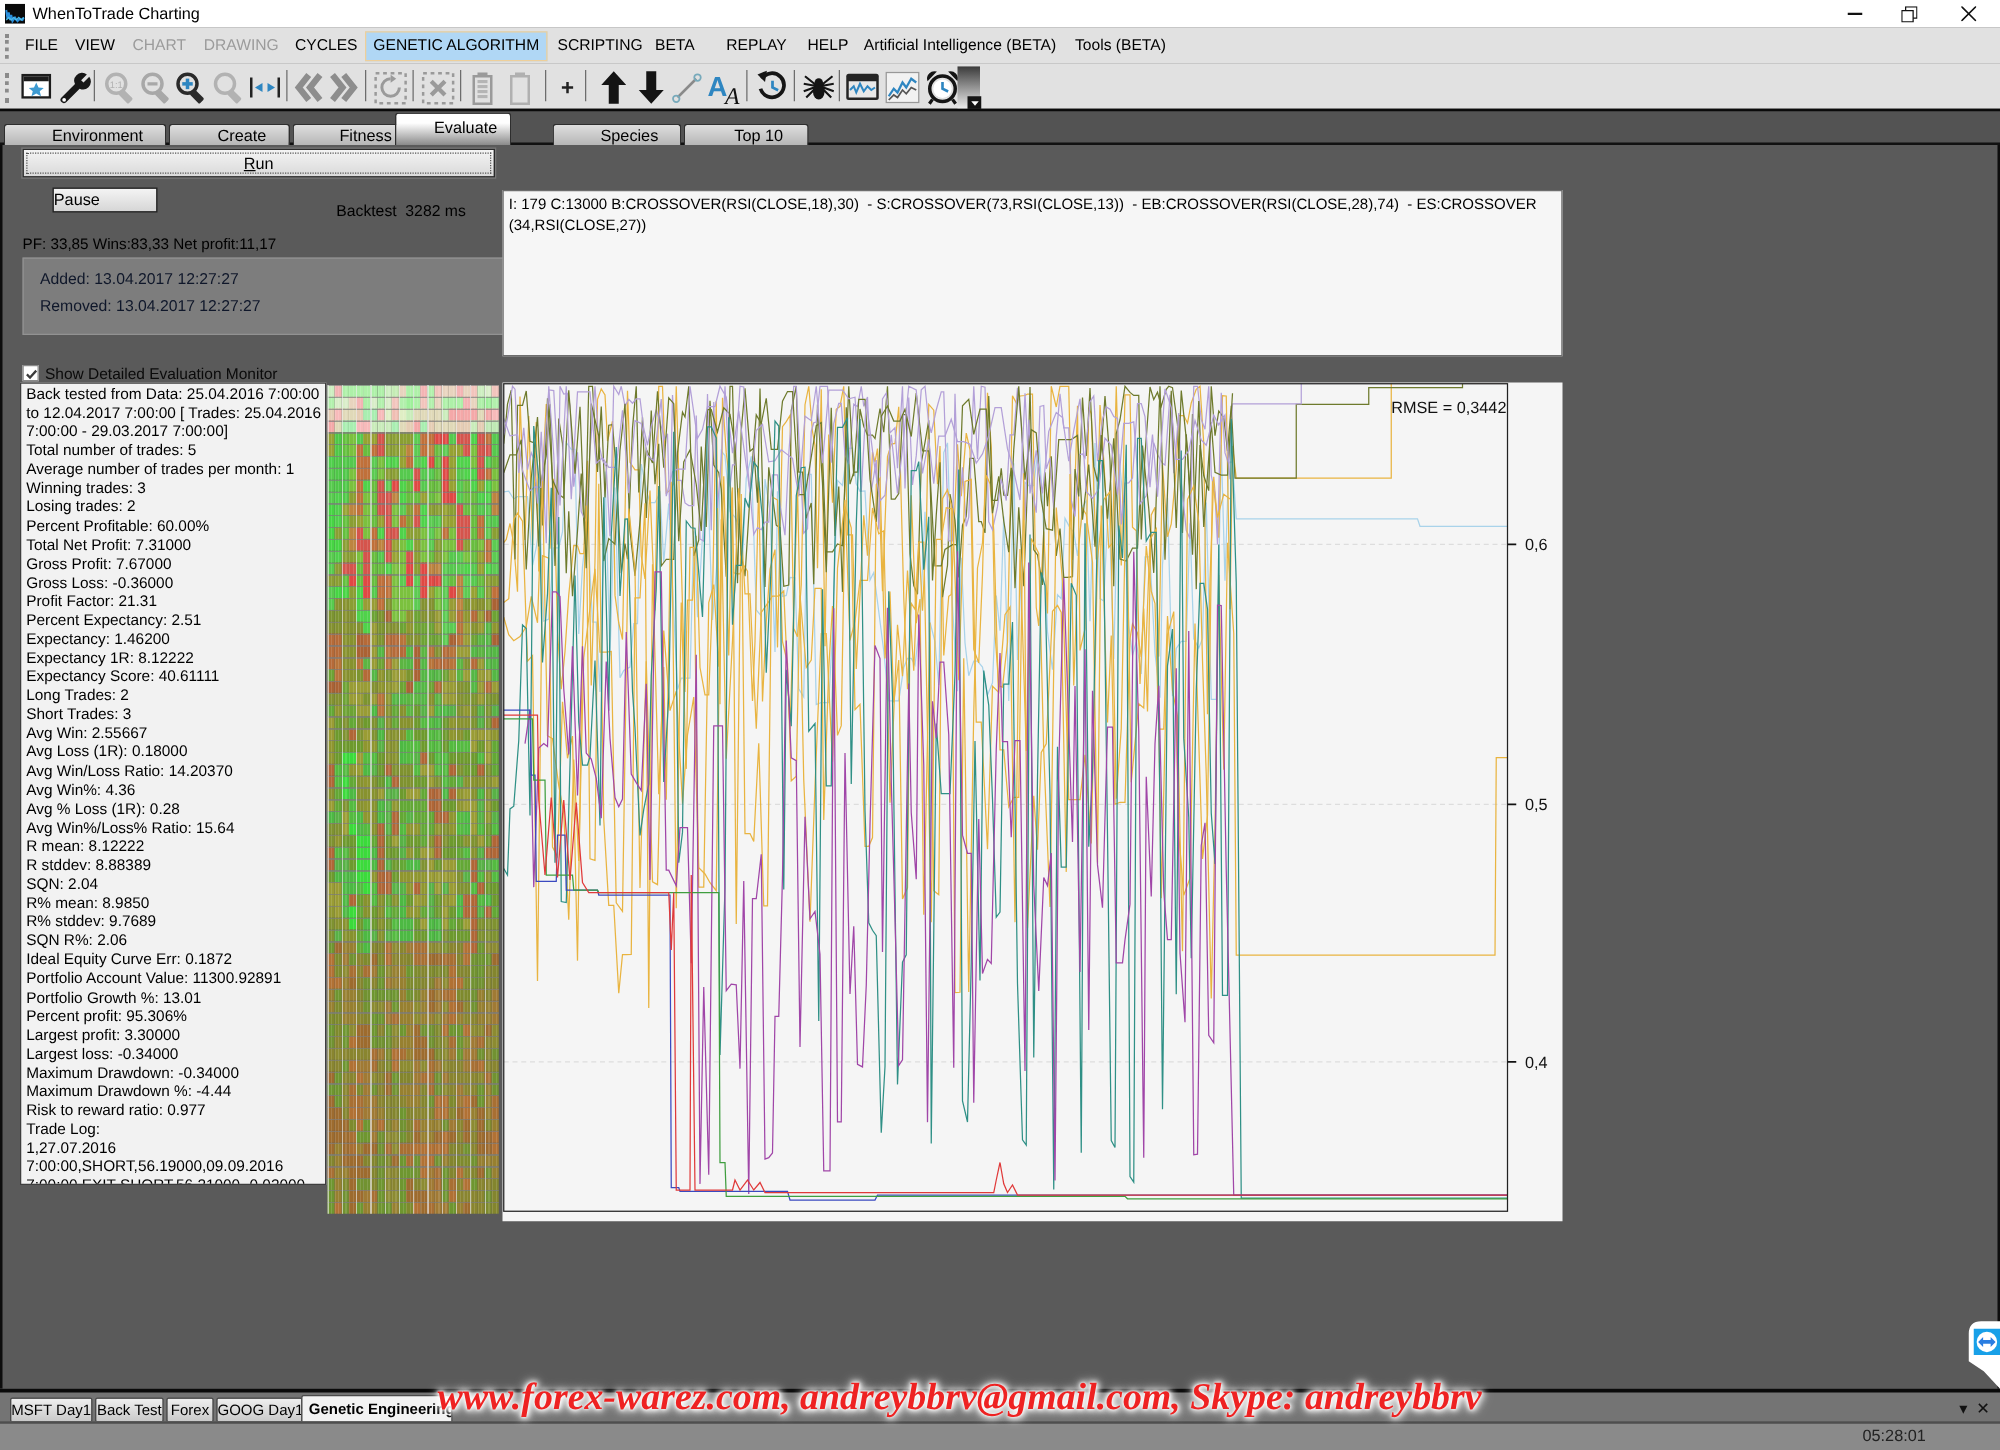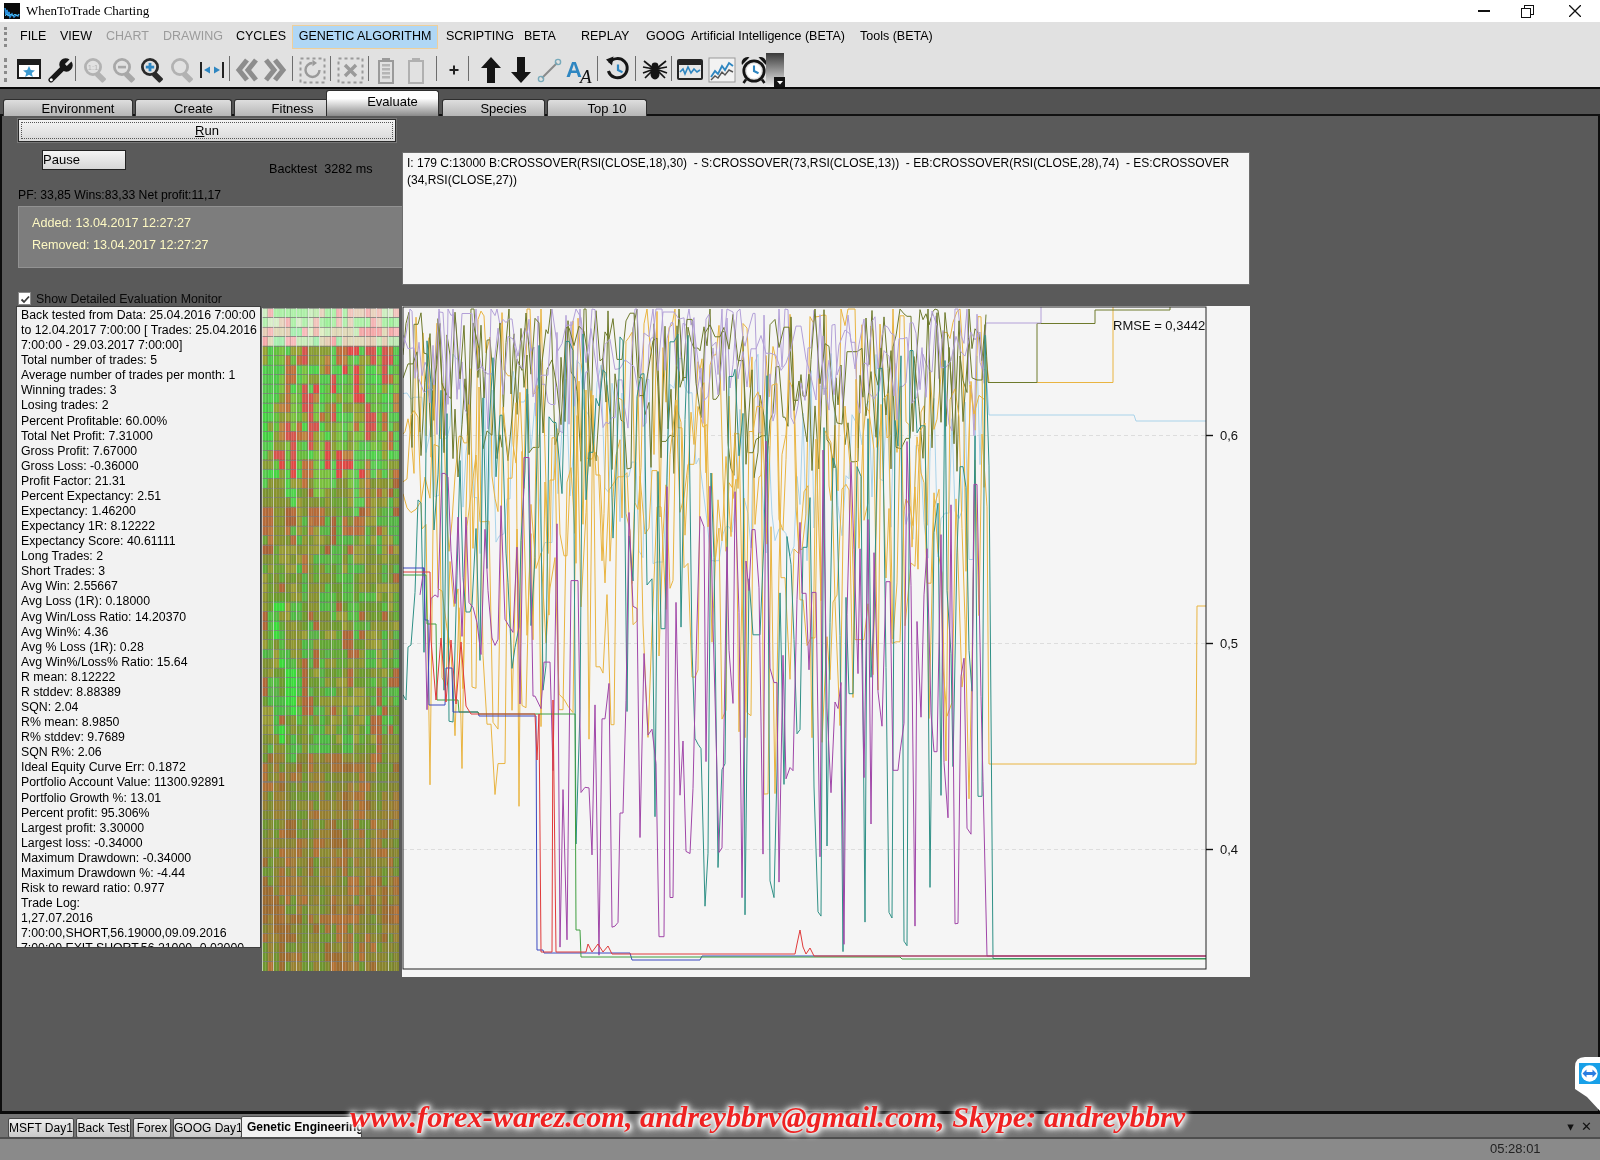--- a/index.html
+++ b/index.html
@@ -1,19 +1,19 @@
 <!DOCTYPE html>
 <html><head><meta charset="utf-8"><style>
 * { margin:0; padding:0; box-sizing:border-box; }
 html,body { width:1600px; height:1160px; overflow:hidden; }
 body { font-family:"Liberation Sans", sans-serif; position:relative; background:#5a5a5a; }
 .abs { position:absolute; }
 
 #titlebar { left:0; top:0; width:1600px; height:22px; background:#ffffff; }
-#title-text { left:26px; top:3px; font-size:13px; color:#000;font-family:Liberation Serif, serif; }
+#title-text { left:26px; top:3px; font-size:13px; color:#000; }
 
 #menubar { left:0; top:22px; width:1600px; height:29px; background:#e1e1e1; }
 .mi { position:absolute; top:0; height:29px; line-height:29px; font-size:12.5px; color:#000000; }
 .mi.dis { color:#9b9b9b; }
 #ga-hl { left:292px; top:3px; width:146px; height:24px; background:#b0d7f5; border:1px solid #eecf9a; }
 
 #toolbar { left:0; top:51px; width:1600px; height:36px; background:#e1e1e1;padding-left:20px; }
 .tsep { position:absolute; top:5px; width:1px; height:25px; background:#6d6d6d; }
 .grip { position:absolute; left:4px; width:3px; border-left:3px dotted #8a8a8a; }
 
@@ -21,21 +21,21 @@
 .ttab { position:absolute; top:10px; height:17px; background:linear-gradient(#dedede,#b6b6b6); border:1px solid #2e2e2e; border-bottom:none; border-radius:3px 3px 0 0; font-size:13px; color:#000; text-align:center; line-height:17px;padding-left:20px; }
 #tab-eval { top:1px; height:26px; background:linear-gradient(#fefefe 30%,#8a8a8a); line-height:22px; z-index:2; }
 
 #content { left:0; top:116px; width:1600px; height:995px; background:#5a5a5a; border-left:2px solid #0d0d0d; border-right:2px solid #0d0d0d; }
 
 #runbtn { left:18px; top:119px; width:378px; height:23px; background:linear-gradient(#f4f4f4,#d9d9d9); border:1px solid #2a2a2a; outline:1px solid #777; font-size:13px; text-align:center; line-height:21px; color:#000; }
 #runbtn .inner { position:absolute; left:2px; top:2px; right:2px; bottom:2px; border:1px dotted #555; }
 #pausebtn { left:18px; top:150px; width:84px; height:20px; background:linear-gradient(#f4f4f4,#d6d6d6); border:1.5px solid #222; font-size:13px; line-height:18px; color:#000;margin-left:24px; }
 #backtest { left:269px; top:162px; font-size:12.6px; color:#000; }
 #pfline { left:18px; top:188px; font-size:12.2px; color:#000; }
-#addedbox { left:18px; top:206px; width:436px; height:62px; background:#7d7d7d; border:1px solid #929292; color:#fef9c3; font-size:12.6px; }
+#addedbox { left:18px; top:206px; width:436px; height:62px; background:#7d7d7d; border:1px solid #929292; color:#0f172a; font-size:12.6px; }
 #addedbox div { position:absolute; left:13px; }
 
 #formula { left:402px; top:152px; width:848px; height:133px; background:#f6f6f6; border:1px solid #6d6d6d; font-size:12px; color:#000; padding:2px 4px; line-height:17px; white-space:nowrap; overflow:hidden; }
 
 #cbx { left:18px; top:292px; width:13px; height:13px; background:#fff; border:1px solid #8a8a8a; }
 #cbx svg { position:absolute; left:1px; top:1px; }
 #cbxlabel { left:36px; top:292px; font-size:12.4px; color:#0a0a0a; }
 
 #stats { left:16px; top:306px; width:245px; height:642px; background:#f2f2f2; border:1px solid #3f3f3f; font-size:12.3px; line-height:15.08px; color:#000; padding:1px 0 0 4px; overflow:hidden; white-space:nowrap; }
 
@@ -85,21 +85,21 @@
   <div class="abs" id="ga-hl"></div>
   <span class="mi" style="left:20px">FILE</span>
   <span class="mi" style="left:60px">VIEW</span>
   <span class="mi dis" style="left:106px">CHART</span>
   <span class="mi dis" style="left:163px">DRAWING</span>
   <span class="mi" style="left:236px">CYCLES</span>
   <span class="mi" style="left:292px;width:146px;text-align:center">GENETIC ALGORITHM</span>
   <span class="mi" style="left:446px">SCRIPTING</span>
   <span class="mi" style="left:524px">BETA</span>
   <span class="mi" style="left:581px">REPLAY</span>
-  <span class="mi" style="left:646px">GOOG</span>
+  <span class="mi" style="left:646px">HELP</span>
   <span class="mi" style="left:691px">Artificial Intelligence (BETA)</span>
   <span class="mi" style="left:860px">Tools (BETA)</span>
 </div>
 
 <div class="abs" id="toolbar">
   <div class="grip" style="top:7px;height:24px"></div>
   <svg class="abs" style="left:17px;top:8px" width="24" height="20">
       <rect x="1" y="1" width="22" height="18" fill="#fff" stroke="#1c1c1c" stroke-width="2"></rect>
       <rect x="2" y="2" width="20" height="4" fill="#1c1c1c"></rect>
       <path d="M12,7 L13.8,11 L18,11.4 L14.8,14 L15.8,18 L12,15.8 L8.2,18 L9.2,14 L6,11.4 L10.2,11 Z" fill="#3d9ad1"></path>
@@ -227,21 +227,21 @@
   <div class="tsep" style="left:468px"></div>
   <div class="tsep" style="left:597px"></div>
   <div class="tsep" style="left:635px"></div>
   <div class="tsep" style="left:671px"></div>
 </div>
 
 <div class="abs" id="tabstrip">
   <div class="ttab" style="left:3px;width:130px">Environment</div>
   <div class="ttab" style="left:135px;width:97px">Create</div>
   <div class="ttab" style="left:234px;width:97px">Fitness</div>
-  <div class="ttab" id="tab-eval" style="left:326px;width:113px">Evaluate</div>
+  <div class="ttab" id="tab-eval" style="left:316px;width:93px">Evaluate</div>
   <div class="ttab" style="left:442px;width:103px">Species</div>
   <div class="ttab" style="left:547px;width:100px">Top 10</div>
 </div>
 
 <div class="abs" id="content"></div>
 
 <div class="abs" id="runbtn"><div class="inner"></div><span style="text-decoration:underline">R</span>un</div>
 <div class="abs" id="pausebtn">Pause</div>
 <div class="abs" id="backtest">Backtest&nbsp; 3282 ms</div>
 <div class="abs" id="pfline">PF: 33,85 Wins:83,33 Net profit:11,17</div>

